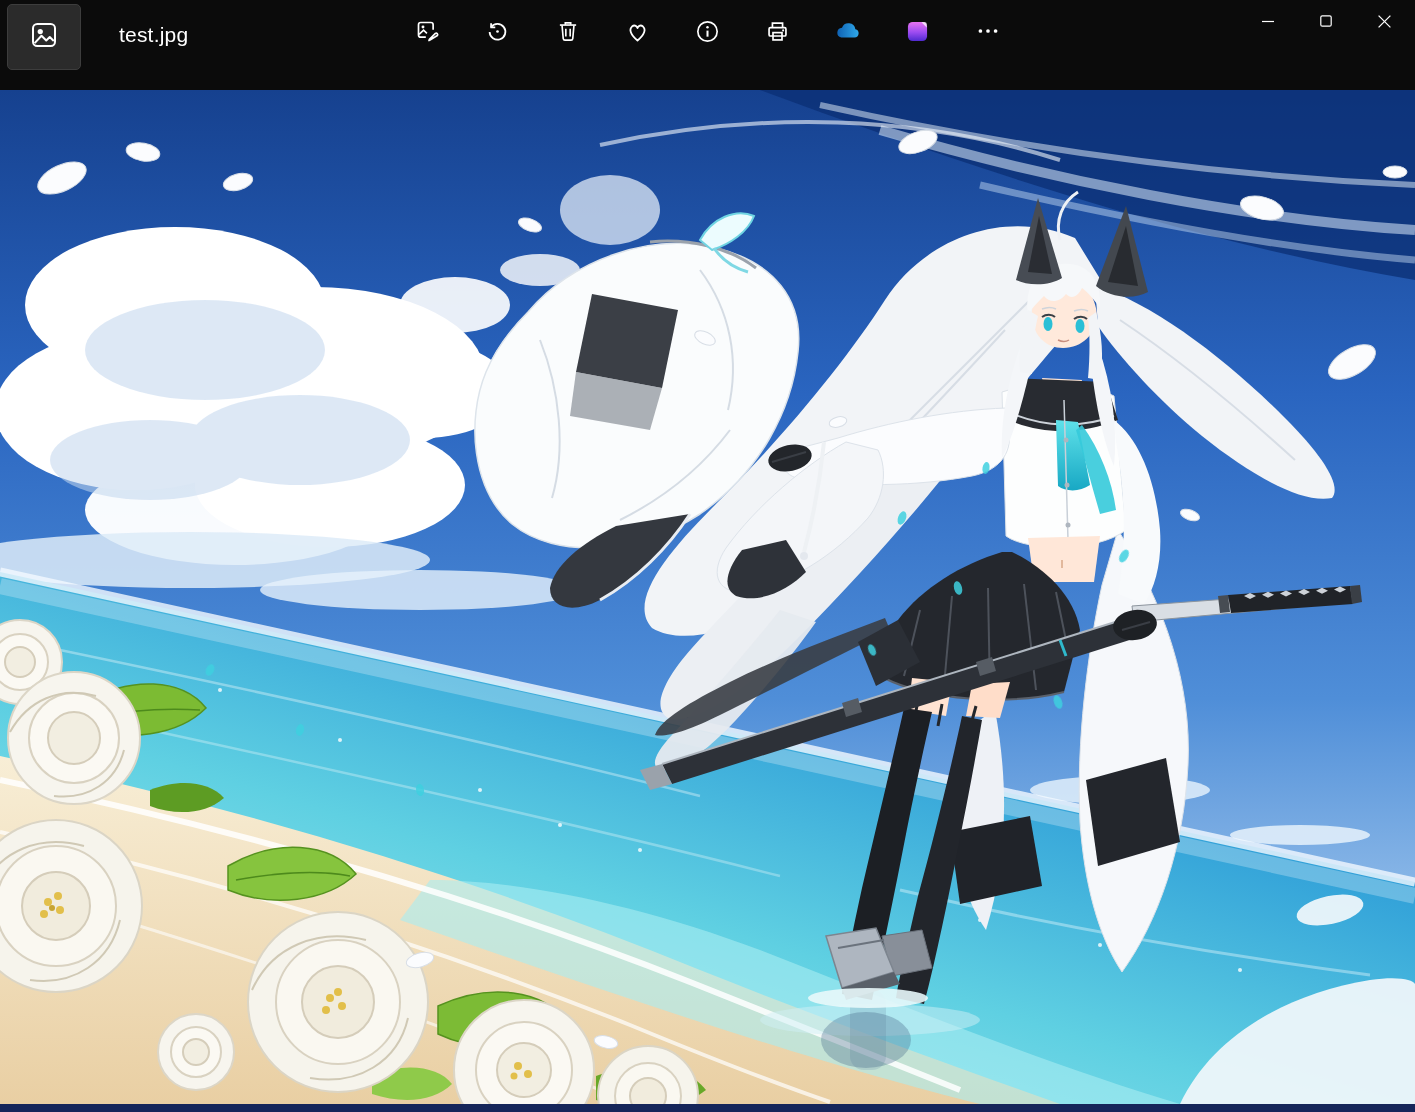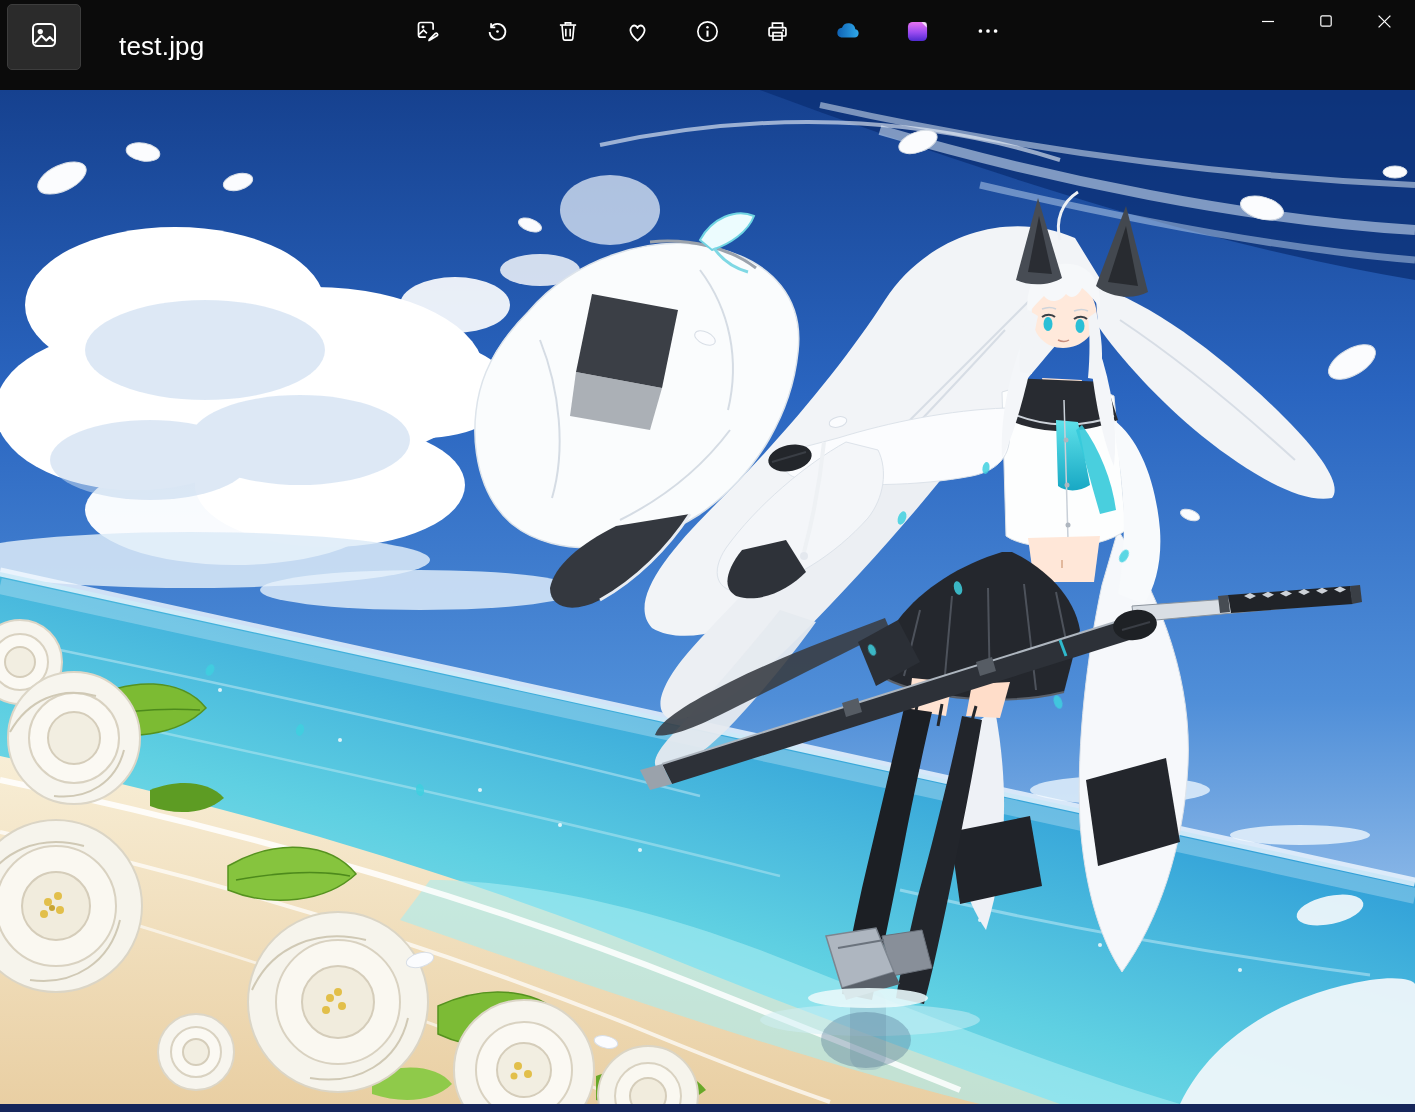--- a/index.html
+++ b/index.html
@@ -5,22 +5,22 @@
   * { margin:0; padding:0; box-sizing:border-box; }
   html,body { width:1415px; height:1112px; background:#000; overflow:hidden;
               font-family:"Liberation Sans", sans-serif; }
   .window { position:relative; width:1415px; height:1112px; background:#0a0a0a; }
 
   
   .titlebar { position:absolute; top:0; left:0; width:1415px; height:90px; background:#0b0b0b; }
   .app-tile { position:absolute; left:7px; top:4px; width:74px; height:66px;
               background:#2b2b2b; border:1px solid #3d3d3d; border-radius:5px;
               display:flex; align-items:center; justify-content:center; cursor:pointer; }
-  .win-title { position:absolute; left:119px; top:23px; color:#ffffff; font-size:26px;
-               font-weight:400; letter-spacing:.2px;margin-top:8px; }
+  .win-title { position:absolute; left:119px; top:23px; color:#ffffff; font-size:21px;
+               font-weight:400; letter-spacing:.2px; }
   .toolbar { position:absolute; left:50%; top:10px; transform:translateX(-50%);
              display:flex; gap:24px; }
   .tb-btn { width:46px; height:46px; border-radius:5px; display:flex; align-items:center;
             justify-content:center; cursor:pointer; }
   .win-controls { position:absolute; top:0; right:2px; display:flex; }
   .win-btn { width:58px; height:42px; display:flex; align-items:center; justify-content:center;
              cursor:pointer; }
 
   
   .viewer { position:absolute; top:90px; left:0; width:1415px; height:1014px;

